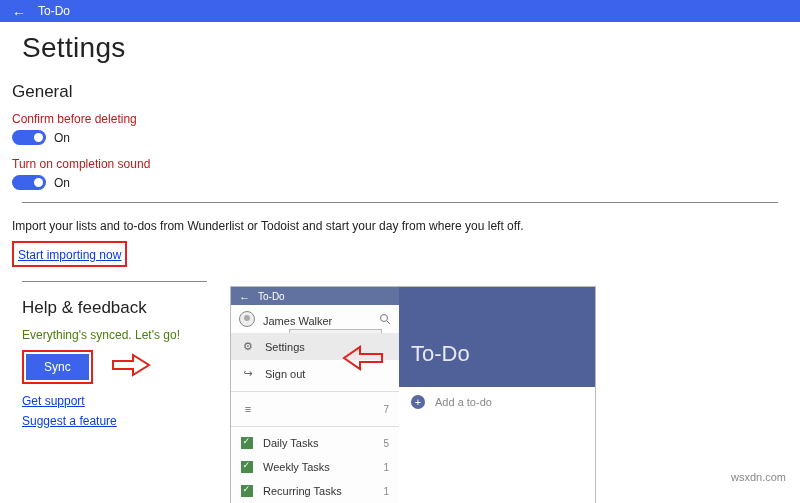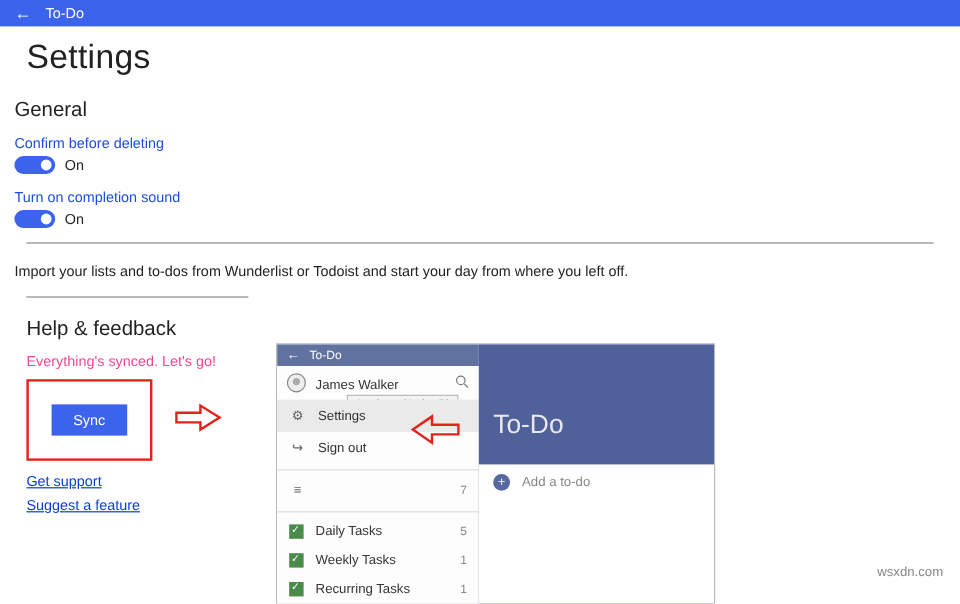--- a/index.html
+++ b/index.html
@@ -2,35 +2,35 @@
 <html><head>
   <meta charset="utf-8">
   <style>
     * { margin: 0; padding: 0; box-sizing: border-box; font-family: "Segoe UI", -apple-system, sans-serif; }
     body { width: 800px; height: 503px; background: #fff; position: relative; overflow: hidden; }
     .titlebar { height: 22px; background: #3b63ec; display: flex; align-items: center; padding: 0 12px; color: #fff; font-size: 12px; }
     .titlebar .back { margin-right: 12px; font-size: 14px; line-height: 1; }
     .page-title { font-size: 28px; font-weight: 300; padding: 10px 22px 18px; color: #222; letter-spacing: 0.3px; }
     .section { padding: 0 12px; }
     .section-heading { font-size: 17px; font-weight: 400; color: #222; margin-bottom: 10px; }
-    .setting-label { font-size: 12px; color: #1d4ed8; margin-bottom: 4px; }
+    .setting-label { font-size: 12px; color: #b91c1c; margin-bottom: 4px; }
     .toggle-row { display: flex; align-items: center; margin-bottom: 12px; }
     .toggle { width: 34px; height: 15px; background: #3b63ec; border-radius: 8px; position: relative; margin-right: 8px; }
     .toggle::after { content: ''; position: absolute; width: 9px; height: 9px; background: #fff; border-radius: 50%; top: 3px; right: 3px; }
     .toggle-state { font-size: 12px; color: #222; }
     .divider { border: none; border-top: 1px solid #888; margin: 12px 22px 16px; }
     .import-desc { font-size: 12px; color: #222; margin-bottom: 8px; }
     .link { color: #0a3dd8; text-decoration: underline; font-size: 12px; display: inline-block; cursor: pointer; }
     .red-box { border: 2px solid #e2231a; padding: 2px 4px; display: inline-block; }
     .divider-short { border: none; border-top: 1px solid #888; margin: 14px 22px 16px; width: 185px; }
     .help-section { padding: 0 22px; }
-    .sync-status { font-size: 12px; color: #ec4899; margin-bottom: 8px; }
+    .sync-status { font-size: 12px; color: #4d7c0f; margin-bottom: 8px; }
     .sync-row { display: flex; align-items: center; gap: 18px; margin-bottom: 10px; }
     .sync-button { background: #3b63ec; color: #fff; border: none; padding: 6px 18px; font-size: 12px; cursor: pointer; }
-    .red-box-btn { border: 2px solid #e2231a; padding: 19px; display: inline-block; }
+    .red-box-btn { border: 2px solid #e2231a; padding: 2px; display: inline-block; }
     .help-link { display: block; margin-bottom: 6px; }
     .arrow-right { display: inline-block; }
     .arrow-right svg { width: 40px; height: 24px; }
     .arrow-left { position: absolute; }
     .arrow-left svg { width: 42px; height: 26px; }
     
     .sub-window { position: absolute; left: 231px; top: 287px; width: 364px; height: 216px; background: #fff; box-shadow: 0 0 0 1px #bbb; display: flex; }
     .sub-sidebar { width: 168px; background: #fdfdfe; display: flex; flex-direction: column; }
     .sub-titlebar { height: 18px; background: #6172a0; display: flex; align-items: center; color: #fff; font-size: 10px; padding: 0 8px; }
     .sub-titlebar .back { margin-right: 8px; font-size: 11px; }
@@ -77,20 +77,23 @@
   <div class="toggle-row">
     <div class="toggle"></div>
     <span class="toggle-state">On</span>
   </div>
 </div>
 
 <hr class="divider">
 
 <div class="section">
   <p class="import-desc">Import your lists and to-dos from Wunderlist or Todoist and start your day from where you left off.</p>
+  <span class="red-box">
+    <a class="link">Start importing now</a>
+  </span>
 </div>
 
 <hr class="divider-short">
 
 <div class="help-section">
   <h2 class="section-heading">Help &amp; feedback</h2>
   <p class="sync-status">Everything's synced. Let's go!</p>
   <div class="sync-row">
     <span class="red-box-btn">
       <button class="sync-button">Sync</button>

